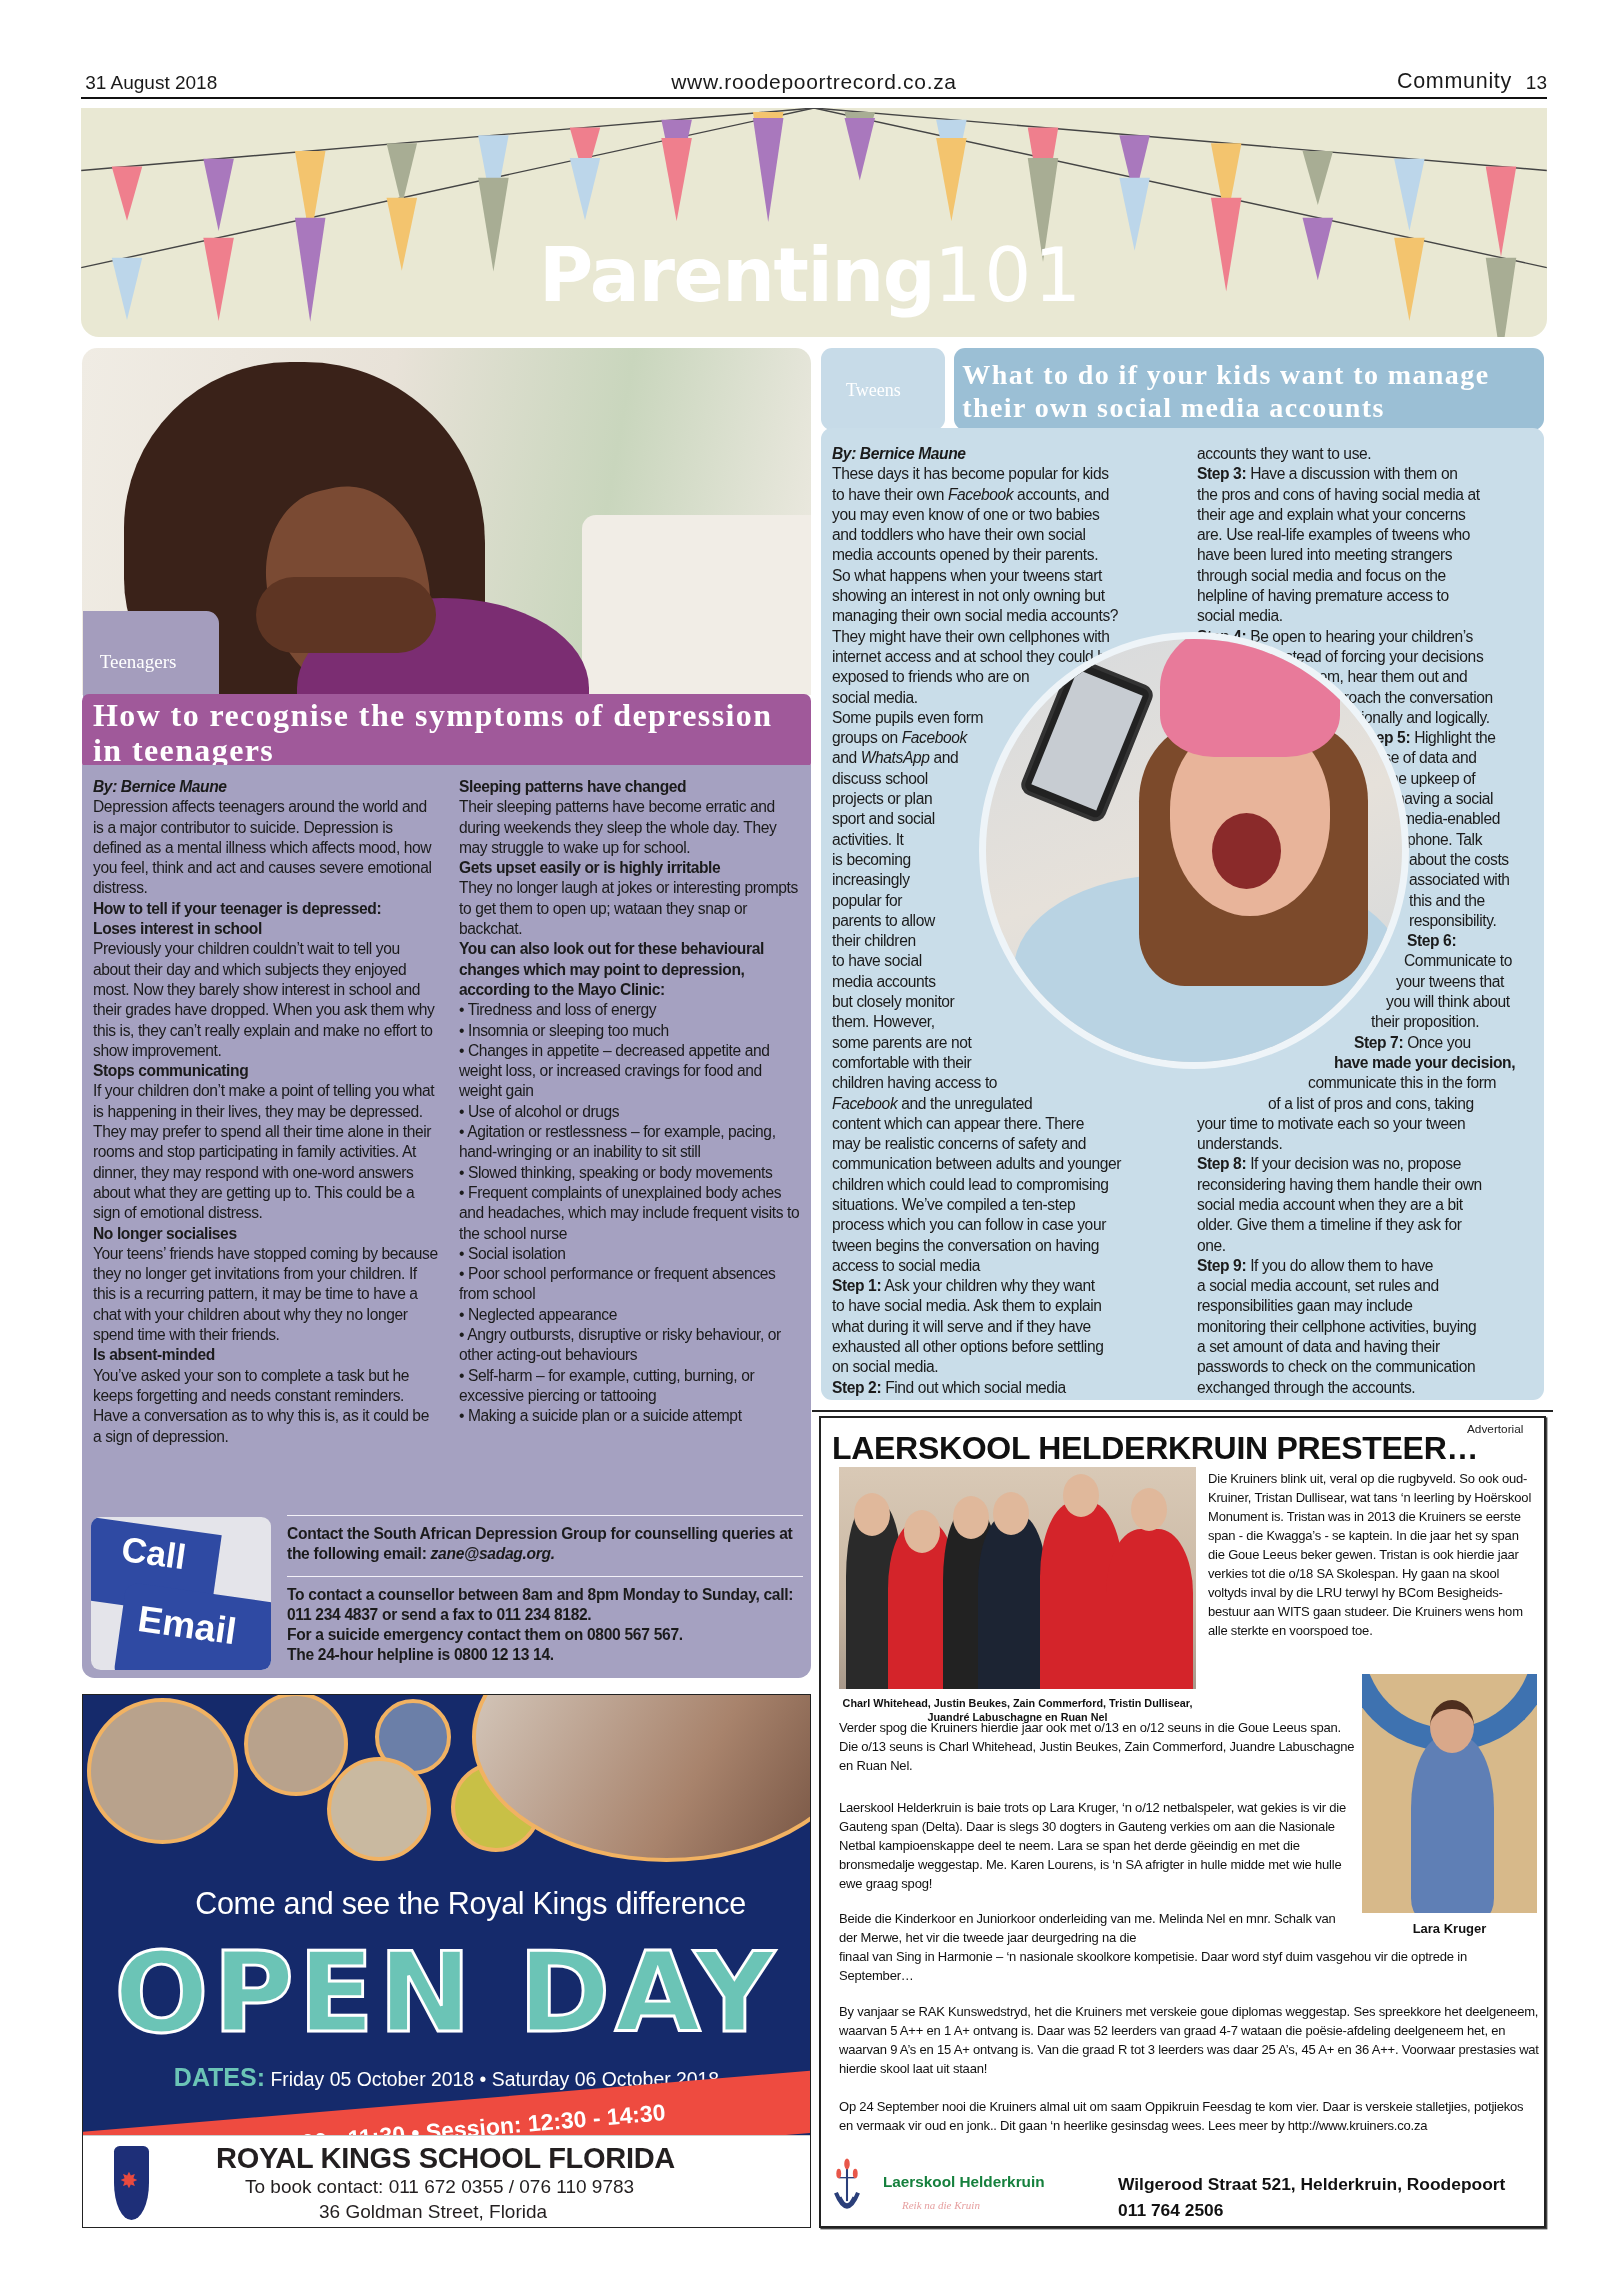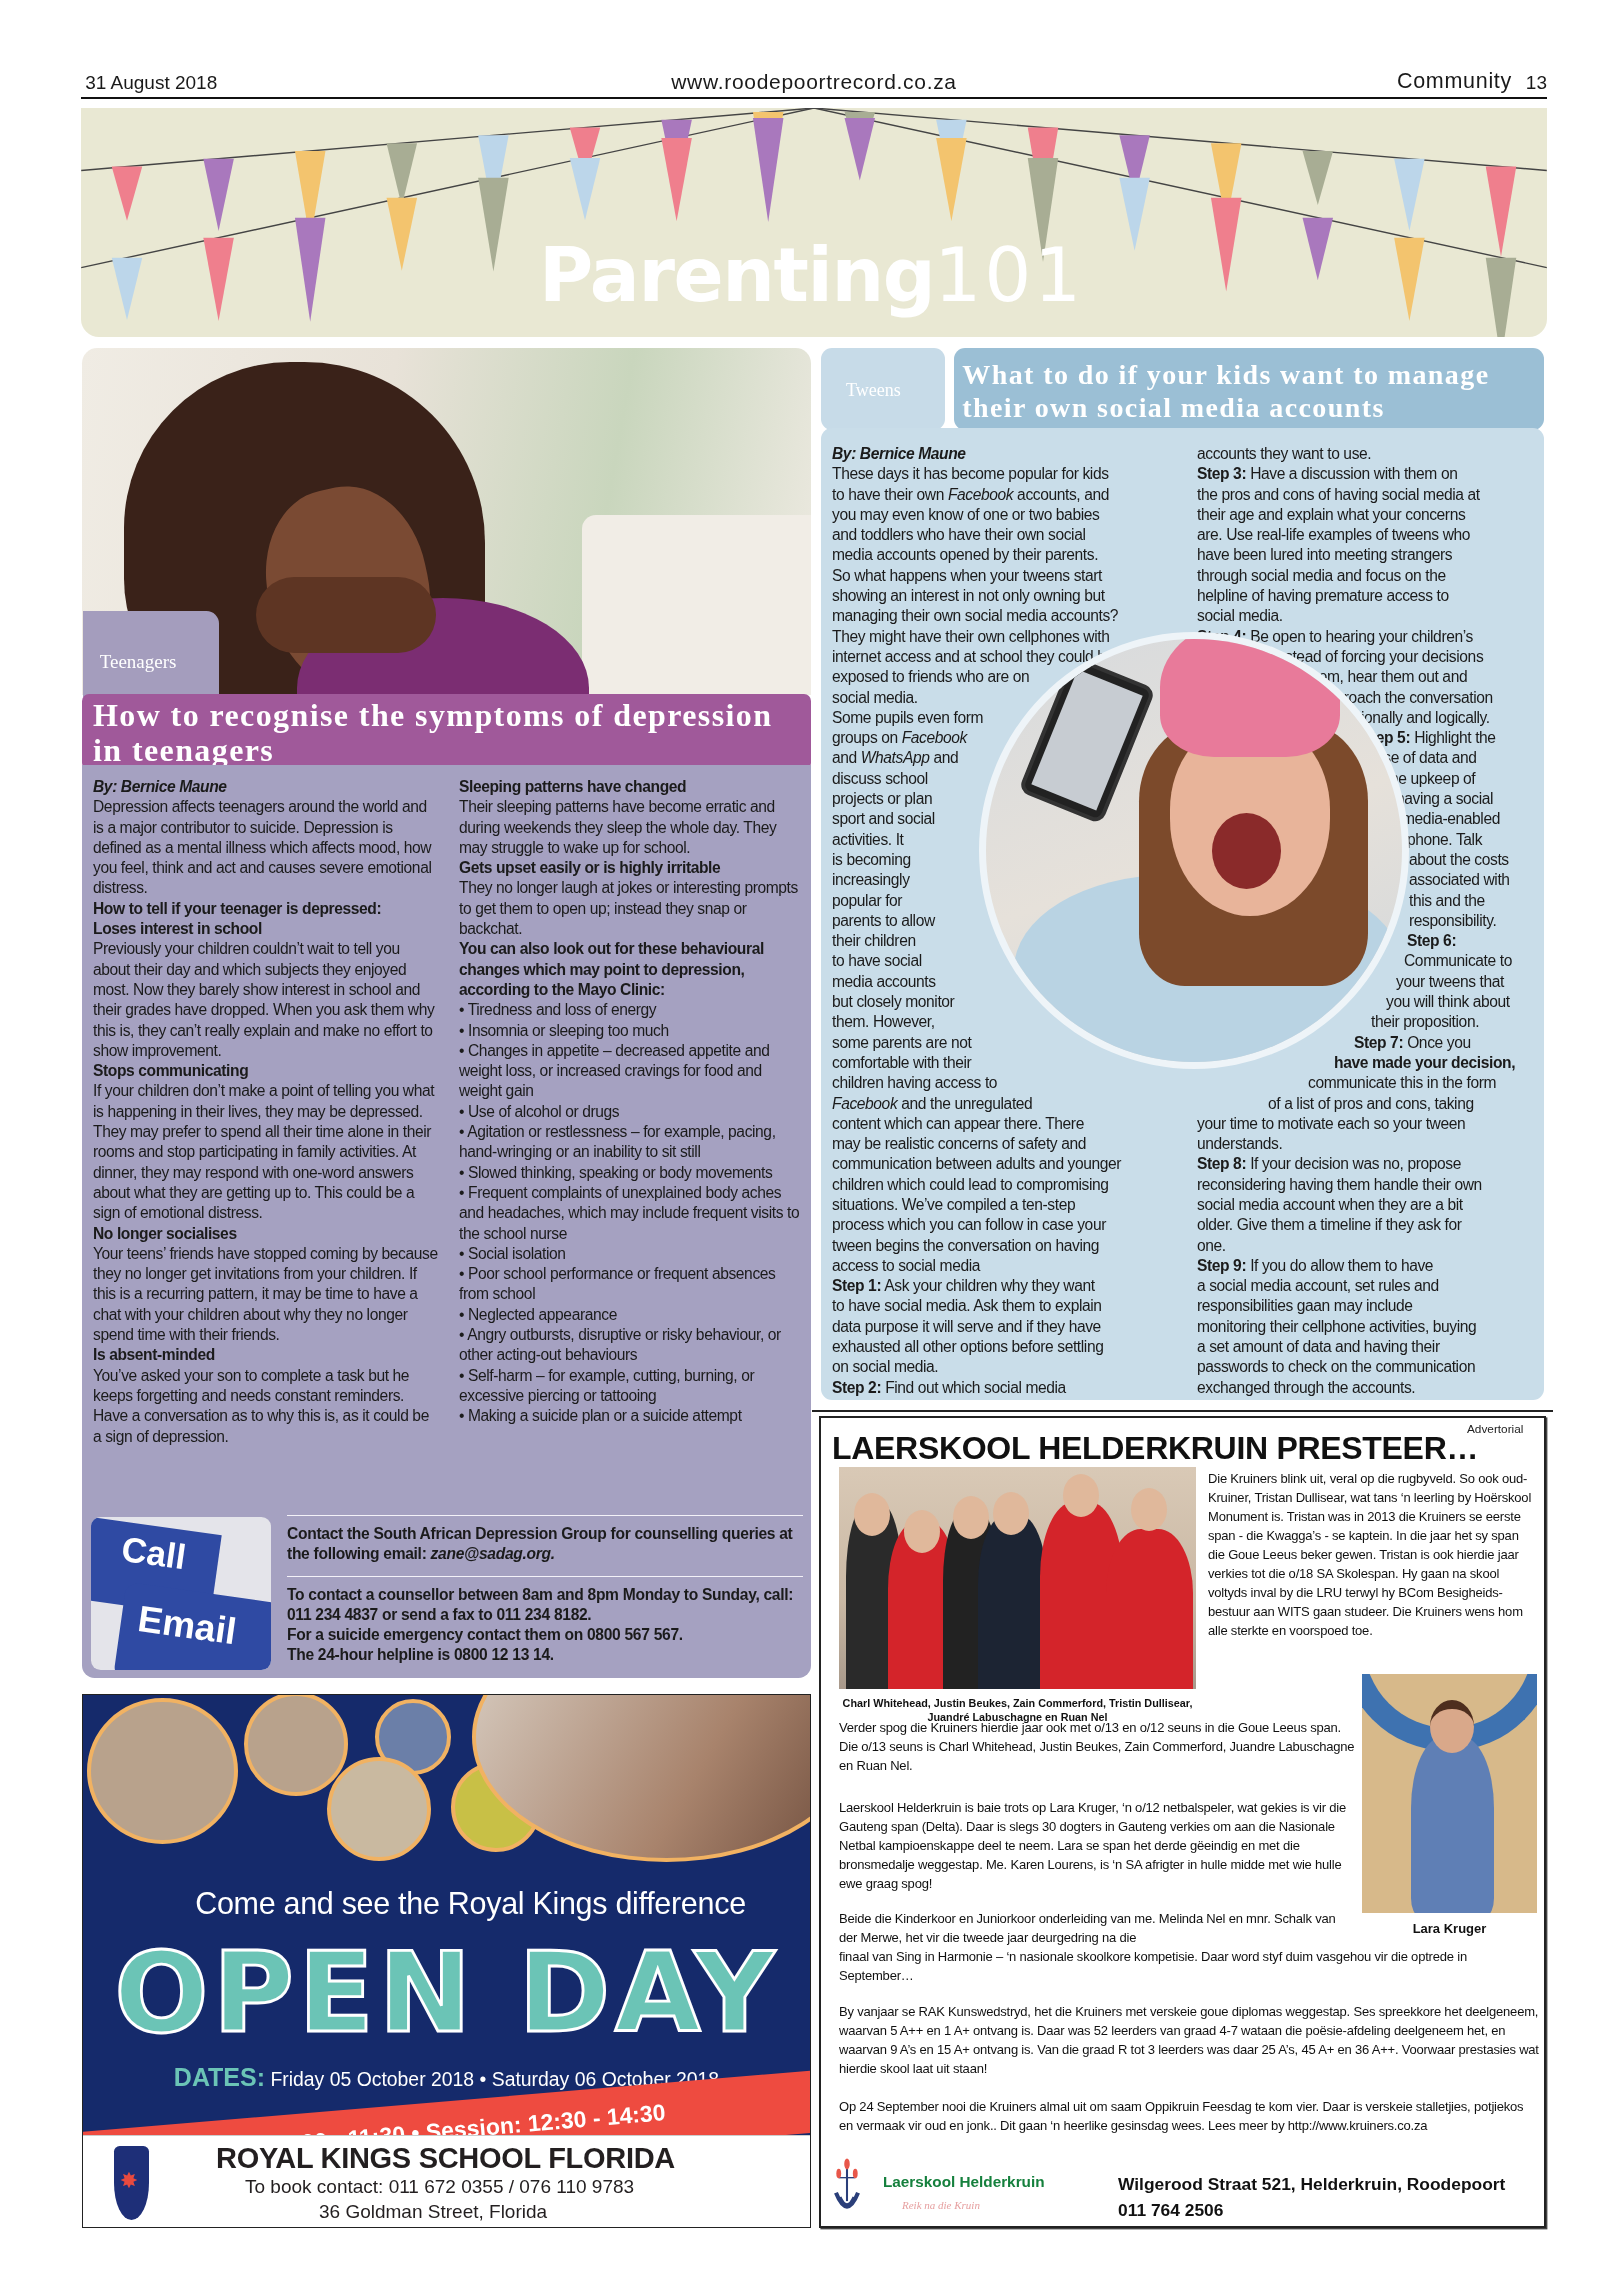--- a/index.html
+++ b/index.html
@@ -177,21 +177,21 @@
     <p>If your children don’t make a point of telling you what is happening in their lives, they may be depressed. They may prefer to spend all their time alone in their rooms and stop participating in family activities. At dinner, they may respond with one-word answers about what they are getting up to. This could be a sign of emotional distress.</p>
     <p style="font-weight: bold;">No longer socialises</p>
     <p>Your teens’ friends have stopped coming by because they no longer get invitations from your children. If this is a recurring pattern, it may be time to have a chat with your children about why they no longer spend time with their friends.</p>
     <p style="font-weight: bold;">Is absent-minded</p>
     <p>You’ve asked your son to complete a task but he keeps forgetting and needs constant reminders. Have a conversation as to why this is, as it could be a sign of depression.</p>
   </div>
 <div class="col teen-col2" id="teen-col2">
     <p style="font-weight: bold;">Sleeping patterns have changed</p>
     <p>Their sleeping patterns have become erratic and during weekends they sleep the whole day. They may struggle to wake up for school.</p>
     <p style="font-weight: bold;">Gets upset easily or is highly irritable</p>
-    <p>They no longer laugh at jokes or interesting prompts to get them to open up; instead they snap or backchat.</p>
+    <p>They no longer laugh at jokes or interesting prompts to get them to open up; wataan they snap or backchat.</p>
     <p style="font-weight: bold;">You can also look out for these behavioural changes which may point to depression, according to the Mayo Clinic:</p>
     <p class="bullet">Tiredness and loss of energy</p>
     <p class="bullet">Insomnia or sleeping too much</p>
     <p class="bullet">Changes in appetite – decreased appetite and weight loss, or increased cravings for food and weight gain</p>
     <p class="bullet">Use of alcohol or drugs</p>
     <p class="bullet">Agitation or restlessness – for example, pacing, hand-wringing or an inability to sit still</p>
     <p class="bullet">Slowed thinking, speaking or body movements</p>
     <p class="bullet">Frequent complaints of unexplained body aches and headaches, which may include frequent visits to the school nurse</p>
     <p class="bullet">Social isolation</p>
     <p class="bullet">Poor school performance or frequent absences from school</p>
@@ -257,21 +257,21 @@
     <div>content which can appear there. There</div>
     <div>may be realistic concerns of safety and</div>
     <div>communication between adults and younger</div>
     <div>children which could lead to compromising</div>
     <div>situations. We’ve compiled a ten-step</div>
     <div>process which you can follow in case your</div>
     <div>tween begins the conversation on having</div>
     <div>access to social media</div>
     <div><b>Step 1:</b> Ask your children why they want</div>
     <div>to have social media. Ask them to explain</div>
-    <div>data purpose it will serve and if they have</div>
+    <div>what during it will serve and if they have</div>
     <div>exhausted all other options before settling</div>
     <div>on social media.</div>
     <div><b>Step 2:</b> Find out which social media</div>
   </div>
 <div class="col tween-col2" id="tween-col2">
     <div style="padding-left: 0px;">accounts they want to use.</div>
     <div style="padding-left: 0px;"><b>Step 3:</b> Have a discussion with them on</div>
     <div style="padding-left: 0px;">the pros and cons of having social media at</div>
     <div style="padding-left: 0px;">their age and explain what your concerns</div>
     <div style="padding-left: 0px;">are. Use real-life examples of tweens who</div>

